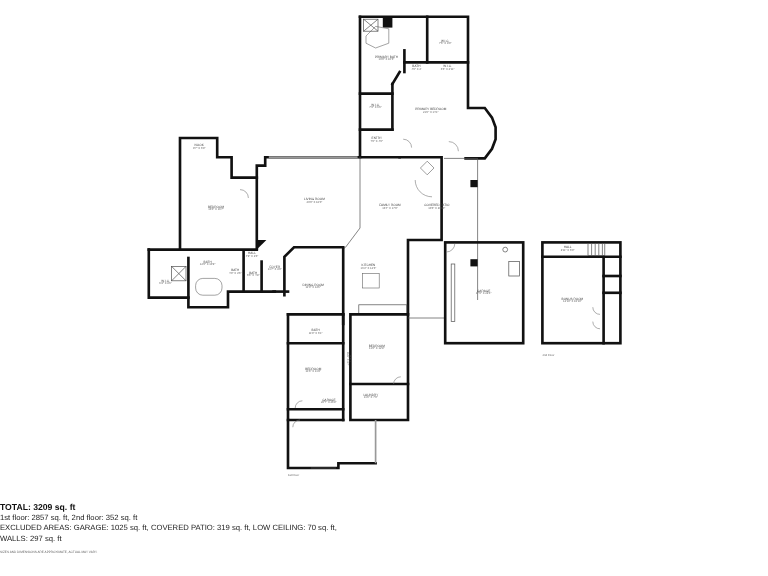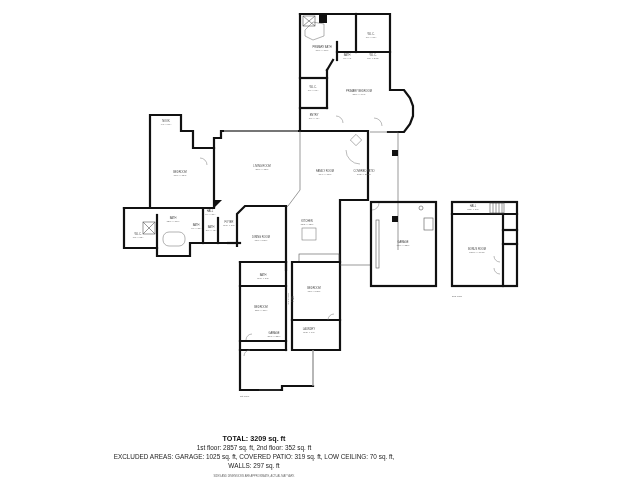--- a/index.html
+++ b/index.html
@@ -6,21 +6,21 @@
   body { width: 640px; height: 480px; position: relative; overflow: hidden; font-family: "Liberation Sans", sans-serif; color: #111; }
   #plan { position: absolute; left: 0; top: 0; width: 640px; height: 480px; }
   .wall { stroke: #111; stroke-width: 2.2; fill: none; stroke-linecap: square; }
   .thin { stroke: #555; stroke-width: 0.6; fill: none; }
   .glass { stroke: #999; stroke-width: 1.4; fill: none; }
   .door { stroke: #777; stroke-width: 0.5; fill: none; }
   .fix { stroke: #666; stroke-width: 0.5; fill: #fff; }
   .lbl { position: absolute; font-size: 2.6px; line-height: 3px; text-align: center; color: #444; transform: translateX(-50%); white-space: nowrap; text-transform: uppercase; }
   .lbl .dim { display: block; font-size: 2.3px; color: #666; }
   .floor-tag { position: absolute; font-size: 2.4px; color: #666; }
-  #summary { position: absolute; left: 0; top: 434px; width: 508px; text-align: center; }
+  #summary { position: absolute; left: 0; top: 418px; width: 508px; }
   #summary .total { font-weight: bold; font-size: 7.2px; line-height: 9px; color: #111; }
   #summary .line { font-size: 6.4px; line-height: 9px; color: #222; }
   #summary .disclaimer { font-size: 2.6px; line-height: 6px; color: #666; margin-top: 4px; text-transform: uppercase; }
 </style>
 </head>
 <body>
 
 <svg id="plan" viewBox="0 0 640 480" xmlns="http://www.w3.org/2000/svg">
 
   <g>

